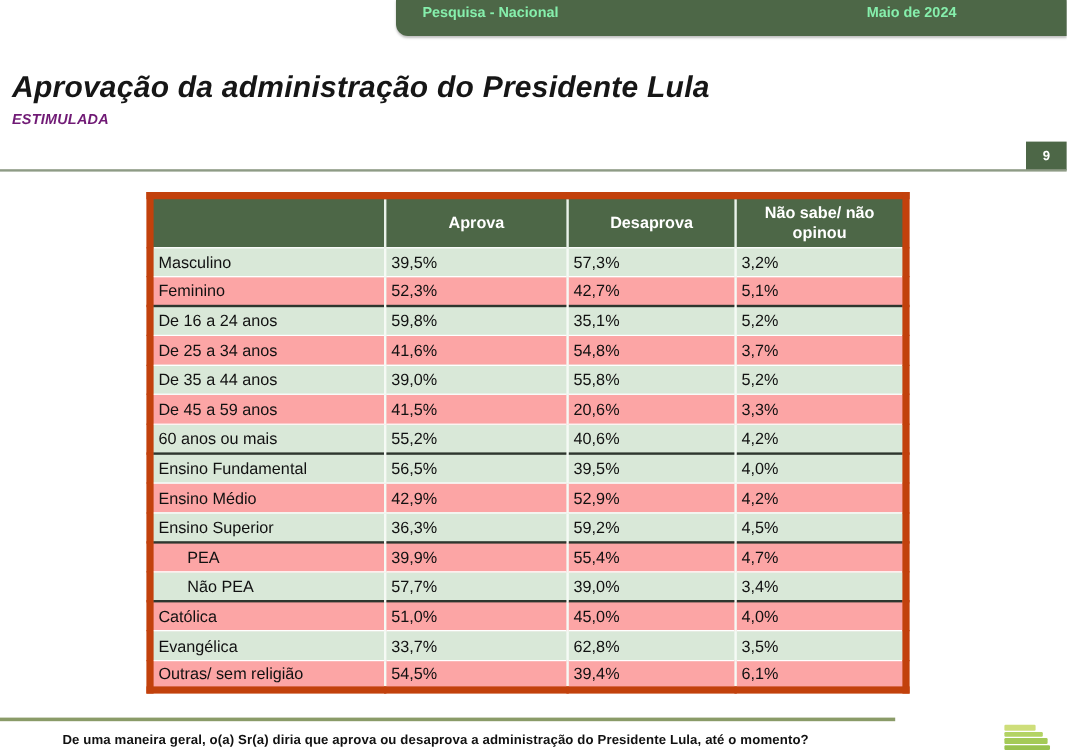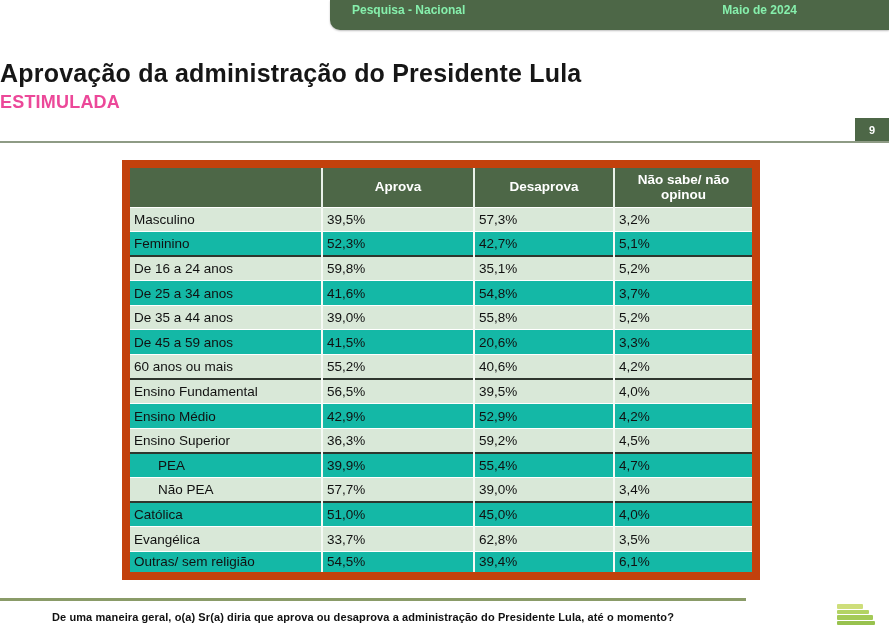--- a/index.html
+++ b/index.html
@@ -20,32 +20,32 @@
     box-shadow: 0 1px 2px rgba(0,0,0,0.25);
     display: flex;
     justify-content: space-between;
     align-items: flex-start;
     padding: 3px 92px 0 22px;
     color: #86efac;
     font-size: 12px;
     font-weight: bold;
   }
   
-  .title-block { position: absolute; top: 58px; left: 0; }
+  .title-block { position: absolute; top: 58px; left: 10px; font-style: italic; }
   .title-block h1 {
     font-size: 25px;
     font-weight: bold;
     color: #161616;
     line-height: 30px;
     letter-spacing: 0.2px;
   }
   .subtitle {
-    font-size: 18px;
-    font-weight: bold;
-    color: #ec4899;
+    font-size: 12px;
+    font-weight: bold;
+    color: #701a75;
     margin-top: 4px;
     letter-spacing: 0.2px;
   }
   
   .page-badge {
     position: absolute;
     top: 118px; right: 0;
     width: 34px; height: 24px;
     background: #4d6747;
     color: #ffffff;
@@ -58,21 +58,21 @@
     top: 141px; left: 0; right: 0;
     height: 2px;
     background: #8e9b85;
   }
   
   .table-wrap { position: absolute; top: 160px; left: 122px; }
   table {
     border-collapse: collapse;
     table-layout: fixed;
     width: 630px;
-    border: 8px solid #c2410c;
+    border: 6px solid #c2410c;
   }
   thead th {
     background: #4d6747;
     color: #ffffff;
     font-size: 13.5px;
     font-weight: bold;
     height: 43px;
     text-align: center;
     vertical-align: middle;
     line-height: 1.15;
@@ -87,21 +87,21 @@
     text-align: left;
     vertical-align: middle;
     border-left: 2px solid #f6faf5;
     border-top: 1px solid #ffffff;
     padding: 0 4px;
   }
   tbody td:first-child { border-left: none; }
   tbody td.label-cell { text-align: left; padding-left: 4px; }
   tr.group-ocupacao td.label-cell { padding-left: 28px; }
   tr.row-green td { background: #d9e8d8; }
-  tr.row-light td { background: #14b8a6; }
+  tr.row-light td { background: #fca5a5; }
   tr.group-start td { border-top: 2px solid #2e362e; }
   
   .footer-line {
     position: absolute;
     top: 598px; left: 0;
     width: 746px; height: 3px;
     background: #8a9b68;
   }
   .footer-question {
     position: absolute;

